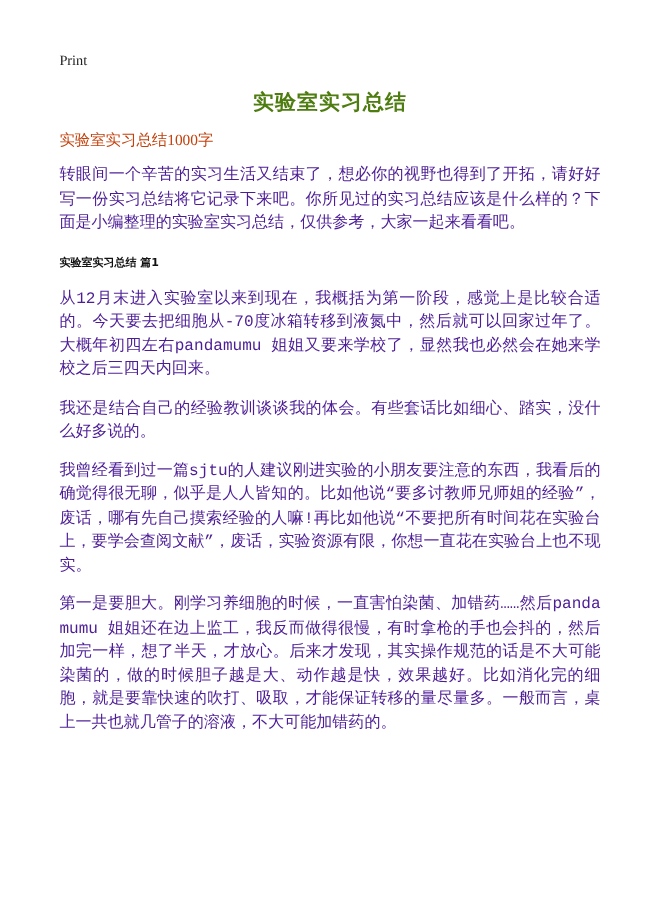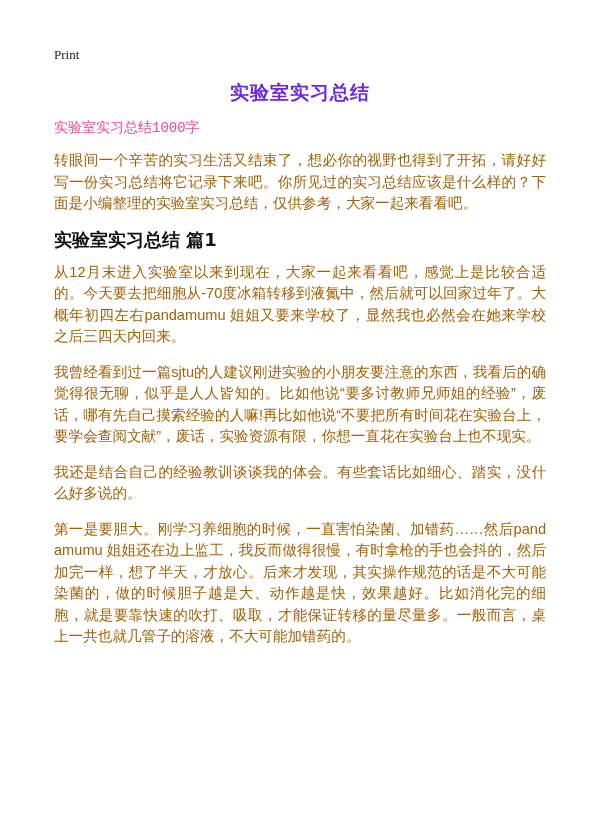--- a/index.html
+++ b/index.html
@@ -1,33 +1,33 @@
 <!DOCTYPE html>
 <html><head>
 <meta charset="utf-8">
 <style>
   html, body { margin: 0; padding: 0; background: #ffffff; }
   body { width: 600px; height: 828px; overflow: hidden; position: relative; color: #1a1a1a; }
   .page { position: absolute; left: 54px; top: 0; width: 492px; }
   .print-label { position: absolute; top: 47px; left: 0; font-family: "Liberation Serif", serif; font-size: 13px; color: #222; text-align: right; }
-  .doc-title { position: absolute; top: 80px; left: 0; width: 492px; text-align: center; font-family: "DejaVu Sans", sans-serif; font-size: 19px; font-weight: bold; color: #6d28d9; letter-spacing: 1px; }
-  .doc-subtitle { position: absolute; top: 119px; left: 0; font-family: Liberation Mono, monospace; font-size: 14px; color: #ec4899; }
+  .doc-title { position: absolute; top: 80px; left: 0; width: 492px; text-align: center; font-family: "DejaVu Sans", sans-serif; font-size: 19px; font-weight: bold; color: #4d7c0f; letter-spacing: 1px; }
+  .doc-subtitle { position: absolute; top: 119px; left: 0; font-family: Liberation Serif, serif; font-size: 14px; color: #c2410c; }
   .body { position: absolute; top: 150px; left: 0; width: 492px; }
-  .para { font-family: Liberation Sans, sans-serif; font-size: 14.6px; line-height: 21.5px; margin: 0 0 14px 0; text-align: justify; color: #a16207; word-break: break-all; }
-  .section-heading { font-family: "DejaVu Sans", sans-serif; font-size: 18px; font-weight: bold; margin: 0 0 12px 0; line-height: 21px; color: #111; }
+  .para { font-family: Liberation Mono, monospace; font-size: 14.6px; line-height: 21.5px; margin: 0 0 14px 0; text-align: justify; color: #4c1d95; word-break: break-all; }
+  .section-heading { font-family: "DejaVu Sans", sans-serif; font-size: 10px; font-weight: bold; margin: 0 0 12px 0; line-height: 21px; color: #111; }
 </style>
 </head>
 <body>
 
 <div class="page">
   <div class="print-label">Print</div>
   <div class="doc-title">实验室实习总结</div>
   <div class="doc-subtitle">实验室实习总结1000字</div>
 
   <div class="body">
     <p class="para">转眼间一个辛苦的实习生活又结束了，想必你的视野也得到了开拓，请好好写一份实习总结将它记录下来吧。你所见过的实习总结应该是什么样的？下面是小编整理的实验室实习总结，仅供参考，大家一起来看看吧。</p>
     <div class="section-heading">实验室实习总结 篇1</div>
-    <p class="para">从12月末进入实验室以来到现在，大家一起来看看吧，感觉上是比较合适的。今天要去把细胞从-70度冰箱转移到液氮中，然后就可以回家过年了。大概年初四左右pandamumu 姐姐又要来学校了，显然我也必然会在她来学校之后三四天内回来。</p>
+    <p class="para">从12月末进入实验室以来到现在，我概括为第一阶段，感觉上是比较合适的。今天要去把细胞从-70度冰箱转移到液氮中，然后就可以回家过年了。大概年初四左右pandamumu 姐姐又要来学校了，显然我也必然会在她来学校之后三四天内回来。</p>
+    <p class="para">我还是结合自己的经验教训谈谈我的体会。有些套话比如细心、踏实，没什么好多说的。</p>
     <p class="para">我曾经看到过一篇sjtu的人建议刚进实验的小朋友要注意的东西，我看后的确觉得很无聊，似乎是人人皆知的。比如他说“要多讨教师兄师姐的经验”，废话，哪有先自己摸索经验的人嘛!再比如他说“不要把所有时间花在实验台上，要学会查阅文献”，废话，实验资源有限，你想一直花在实验台上也不现实。</p>
-    <p class="para">我还是结合自己的经验教训谈谈我的体会。有些套话比如细心、踏实，没什么好多说的。</p>
     <p class="para">第一是要胆大。刚学习养细胞的时候，一直害怕染菌、加错药……然后pandamumu 姐姐还在边上监工，我反而做得很慢，有时拿枪的手也会抖的，然后加完一样，想了半天，才放心。后来才发现，其实操作规范的话是不大可能染菌的，做的时候胆子越是大、动作越是快，效果越好。比如消化完的细胞，就是要靠快速的吹打、吸取，才能保证转移的量尽量多。一般而言，桌上一共也就几管子的溶液，不大可能加错药的。</p>
   </div>
 </div>
 
 </body></html>

